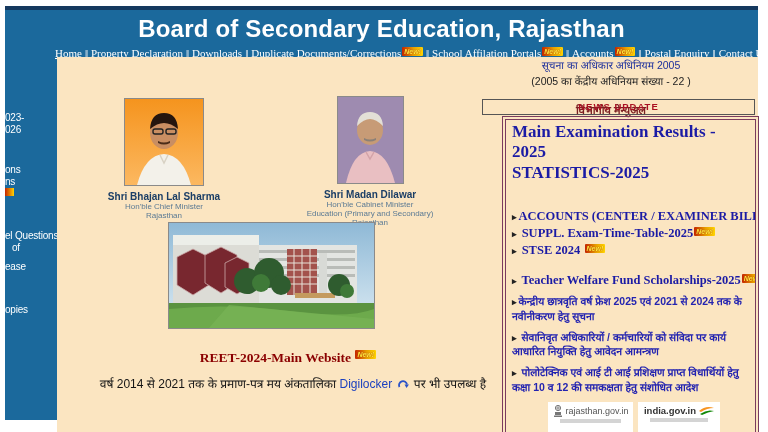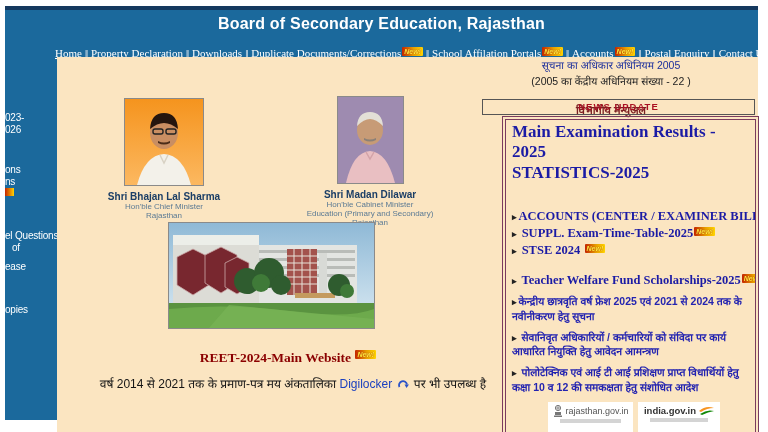--- a/index.html
+++ b/index.html
@@ -9,21 +9,21 @@
     position:relative; width:768px; height:432px; overflow:hidden;
     background:#ffffff; font-family:"Liberation Sans", sans-serif;
   }
   
   .header {
     position:absolute; left:5px; top:6px; width:753px; height:55px;
     background:#1b699c; border-top:4px solid #15395f;
   }
   .title {
     margin-top:5px; text-align:center; color:#ffffff;
-    font-size:16px; font-weight:bold; letter-spacing:.2px;
+    font-size:24px; font-weight:bold; letter-spacing:.2px;
   }
   .nav {
     position:absolute; left:50px; bottom:2px; white-space:nowrap;
     font-family:"Liberation Serif", serif; font-size:11px; color:#ffffff;
   }
   .nav .lnk { text-decoration:underline; cursor:pointer; }
   .nav .sep { margin:0 3px; text-decoration:none; }
   .badge {
     display:inline-block; vertical-align:top; margin-left:1px;
     background:linear-gradient(90deg,#c42400 0%,#e8a000 55%,#ffd400 100%);

